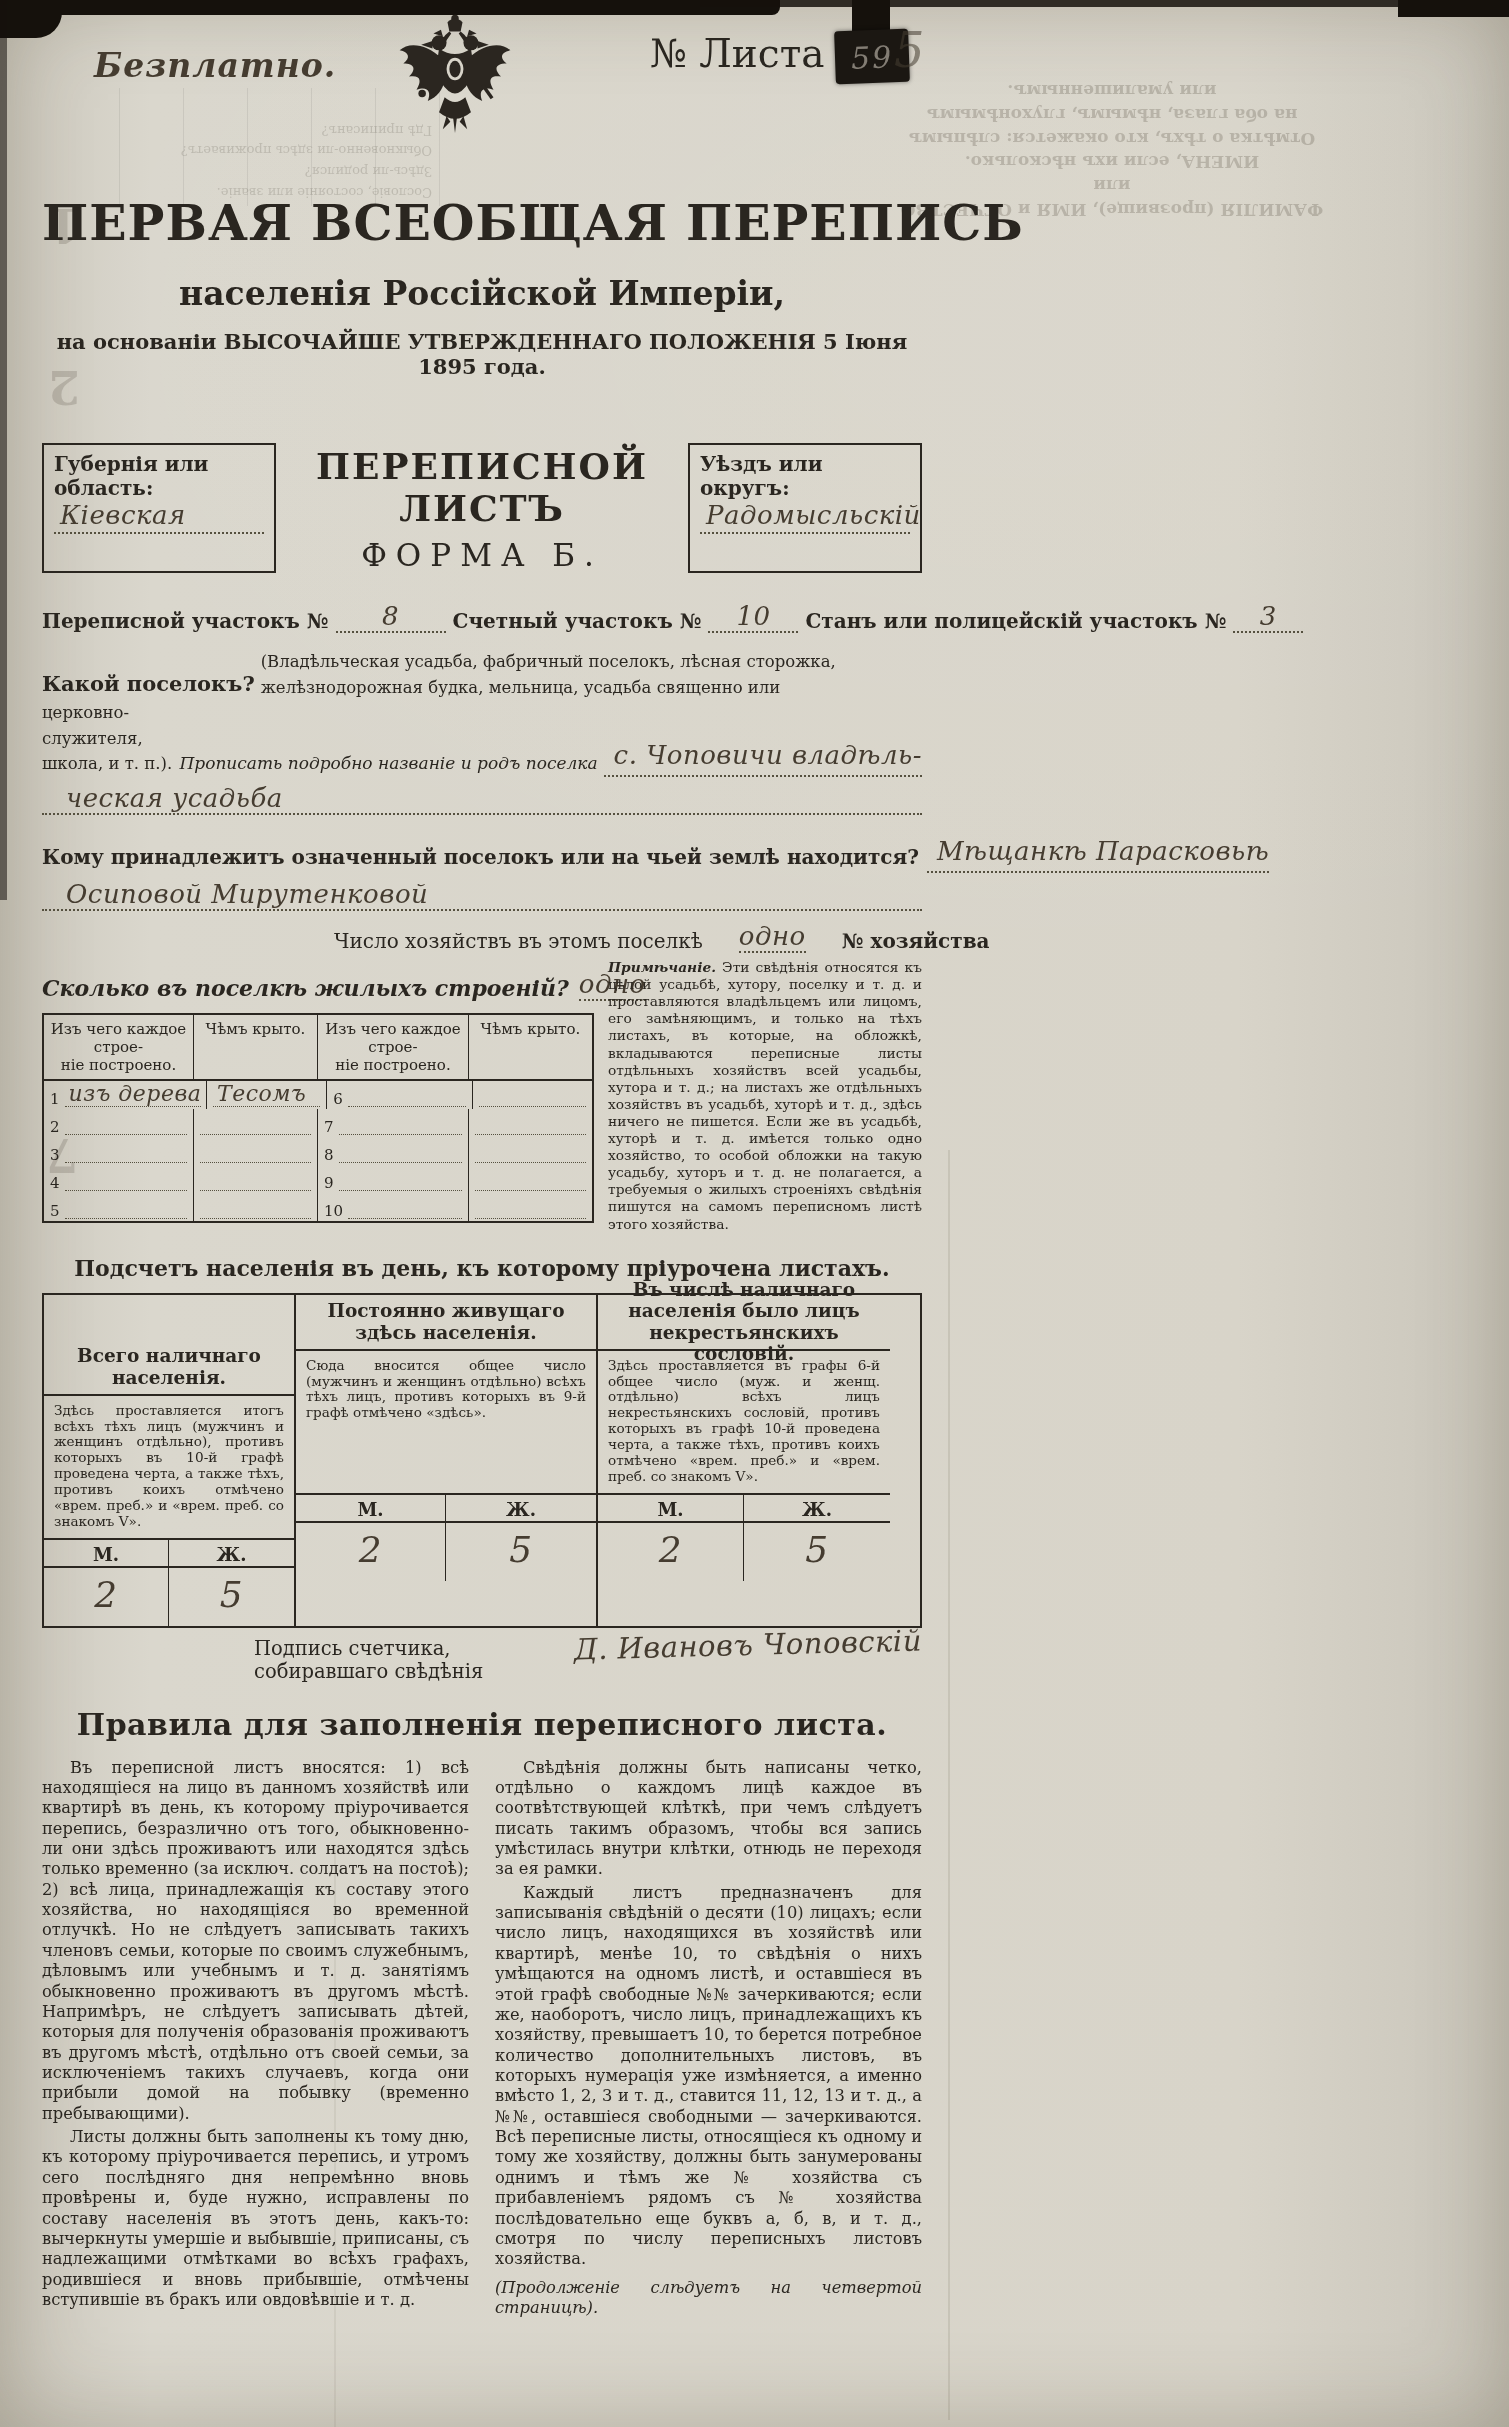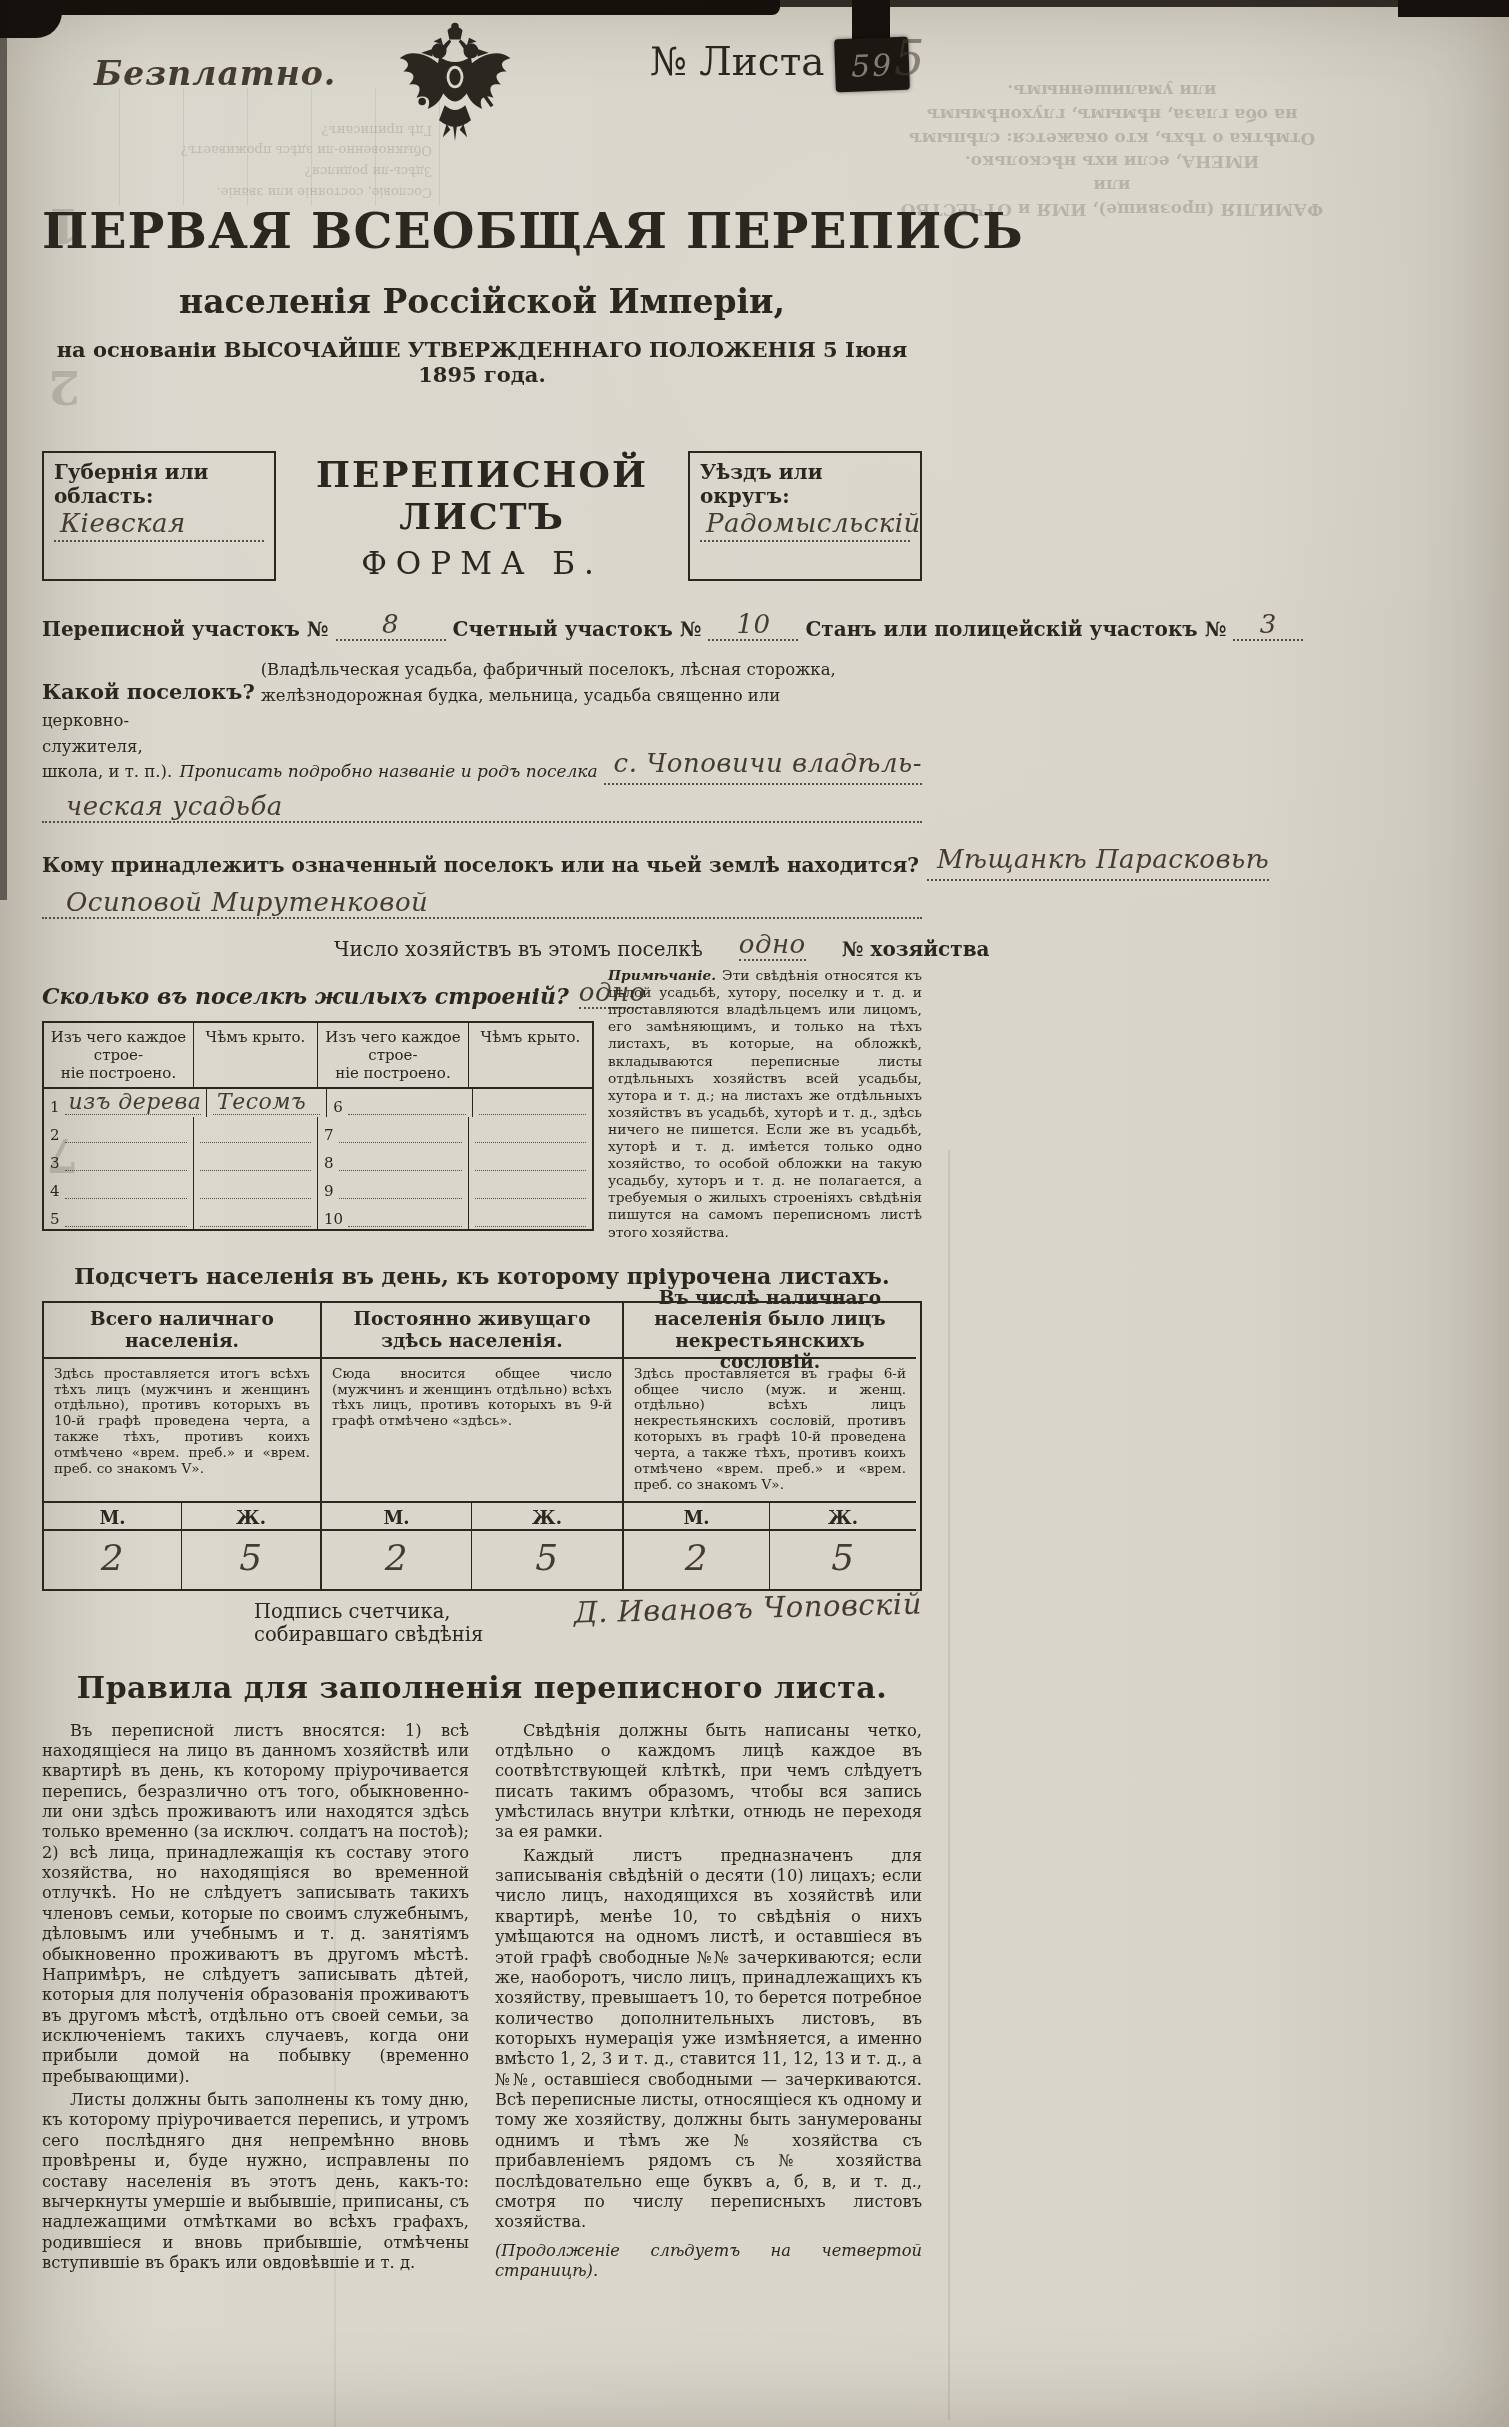--- a/index.html
+++ b/index.html
@@ -26,21 +26,21 @@
   .crease2 { left:334px; top:1850px; height:577px; opacity:.6; }
   
   .ghost { position:absolute; transform:rotate(180deg); color:rgba(62,55,42,0.22); }
   .ghost-right { left:886px; top:78px; width:452px; font-size:17px; font-weight:700; line-height:1.4; text-align:center; }
   .ghost-left { left:118px; top:88px; width:322px; height:118px; font-size:13px; line-height:1.6;
     padding:4px 8px; color:rgba(62,55,42,0.18);
     background-image:repeating-linear-gradient(90deg, rgba(0,0,0,0.07) 0 1px, transparent 1px 64px); }
   .ghost-num { position:absolute; font-size:46px; font-weight:700; color:rgba(60,52,40,0.18); transform:rotate(180deg); }
   .gn1 { left:48px; top:198px; } .gn2 { left:48px; top:360px; } .gn3 { left:46px; top:1128px; }
   
-  .content { position:absolute; left:42px; top:22px; width:880px; }
+  .content { position:absolute; left:42px; top:14px; width:880px; }
   .b { font-weight:700; }
   .hw { font-style:italic; color:#453c30; letter-spacing:.5px; }
   .header-area { position:relative; height:172px; }
   .free { position:absolute; left:52px; top:32px; font-size:33px; font-weight:700; font-style:italic; letter-spacing:1px; }
   .eagle { position:absolute; left:352px; top:-4px; }
   .sheet-no { position:absolute; left:608px; top:16px; font-size:39px; white-space:nowrap; }
   .stamp { display:inline-block; vertical-align:middle; margin-left:10px; background:#1b1712; border-radius:4px;
     padding:2px 16px 6px; transform:rotate(-2deg); box-shadow:0 0 4px rgba(0,0,0,.5); }
   .stamp span { font-size:30px; font-style:italic; color:rgba(216,210,196,0.55); letter-spacing:2px; }
   .corner-mark { position:absolute; left:852px; top:8px; font-size:48px; color:rgba(70,62,50,.55); }
@@ -88,21 +88,21 @@
   .brow .bcell { height:28px; display:flex; align-items:flex-end; }
   .rnum { font-size:15px; margin-right:5px; line-height:1.1; }
   .rule { flex:1; border-bottom:1.5px dotted #55503f; display:flex; align-items:flex-end;margin-top:24px; }
   .cellhw { font-size:22px; padding-left:4px; white-space:nowrap; }
   .note { flex:1; font-size:13.8px; line-height:1.24; text-align:justify; padding-top:2px; }
   .note .nlabel { font-weight:700; font-style:italic; }
   
   .count-title { text-align:center; font-size:22px; font-weight:700; margin-top:22px; }
   .ptable { display:flex; border:2.5px solid #2a2620; margin-top:12px; }
   .pcol { display:flex; flex-direction:column; }
-  .pc0 { width:276px; } .pc1 { width:302px; border-left:2px solid #2a2620; } .pc2 { width:294px; border-left:2px solid #2a2620; }
+  .pc0 { width:250px;margin-top:45px; } .pc1 { width:302px; border-left:2px solid #2a2620; } .pc2 { width:294px; border-left:2px solid #2a2620; }
   .phead { height:56px; border-bottom:2px solid #2a2620; font-size:18.5px; font-weight:700; text-align:center;
     display:flex; align-items:center; justify-content:center; padding:2px 8px; line-height:1.15; }
   .pdesc { height:142px; font-size:13.6px; line-height:1.17; text-align:justify; padding:7px 10px; }
   .pmf { display:flex; border-top:2px solid #2a2620; border-bottom:2px solid #2a2620; height:30px; }
   .pvals { display:flex; height:58px; }
   .half { width:50%; text-align:center; font-size:18px; font-weight:700; line-height:30px; }
   .half:first-child { border-right:1.5px solid #2a2620; }
   .pvals .half { font-weight:400; font-size:36px; line-height:54px; }
   
   .sig-row { padding-left:212px; font-size:19.5px; display:flex; align-items:baseline; }

